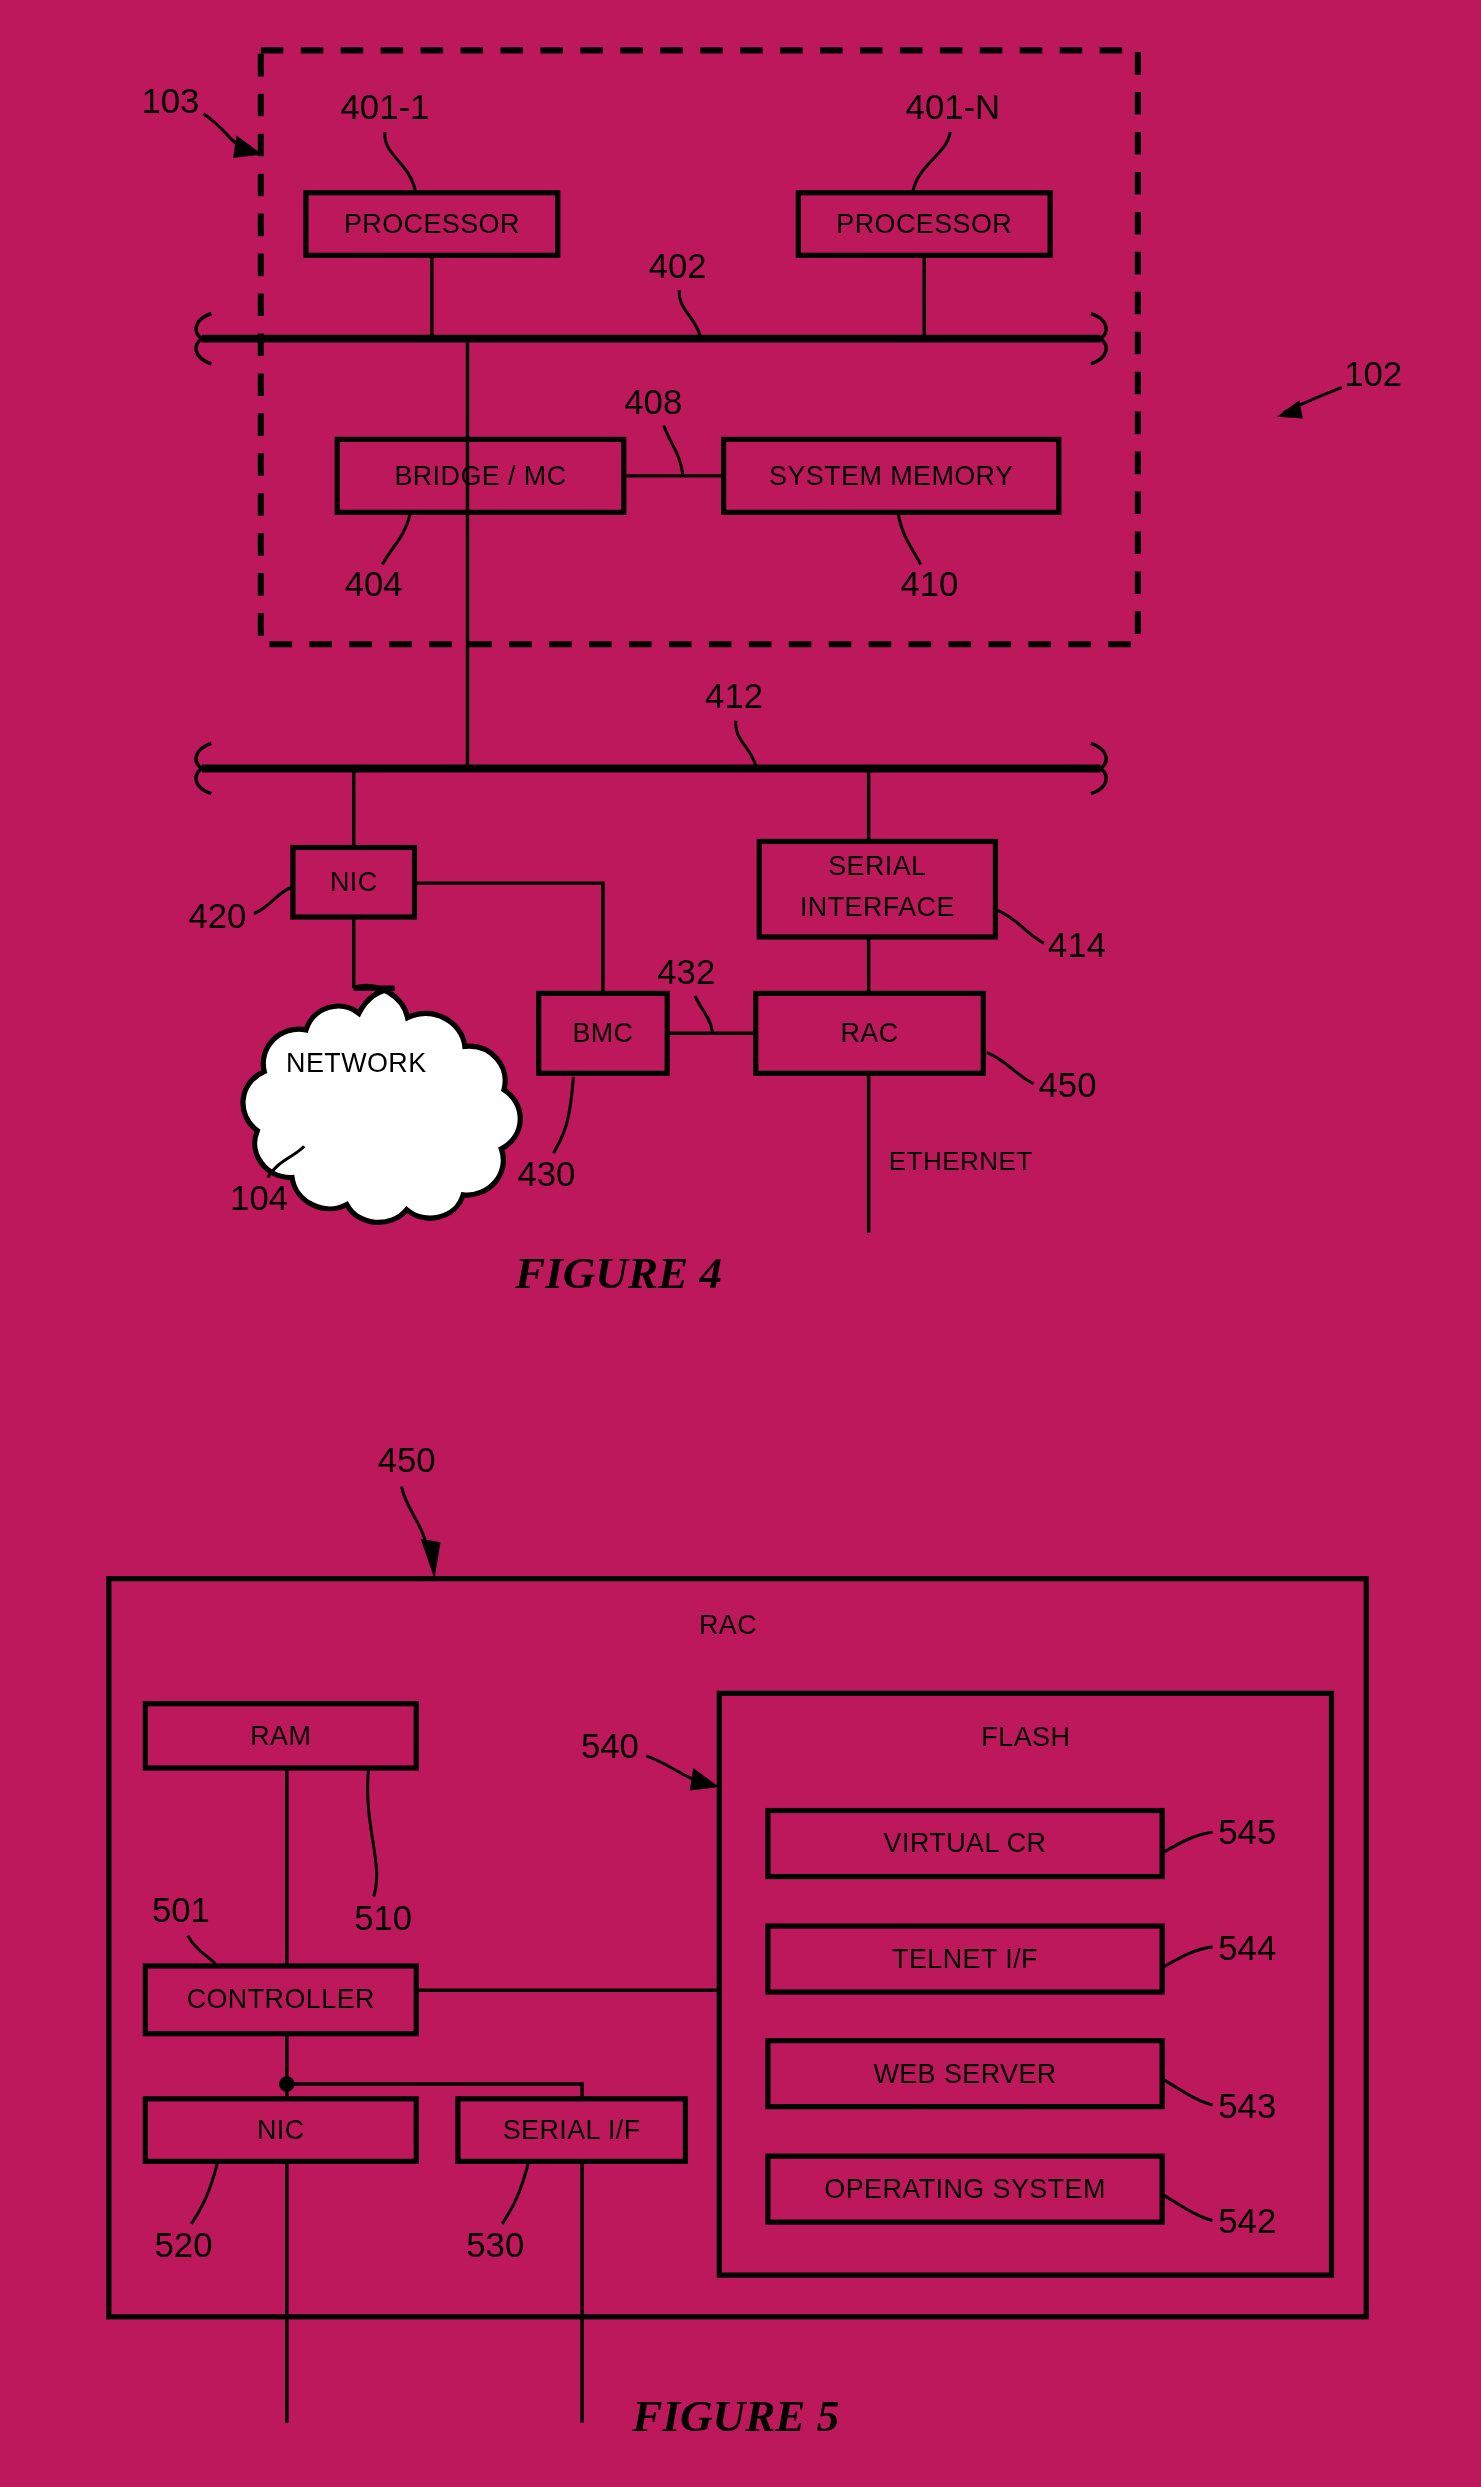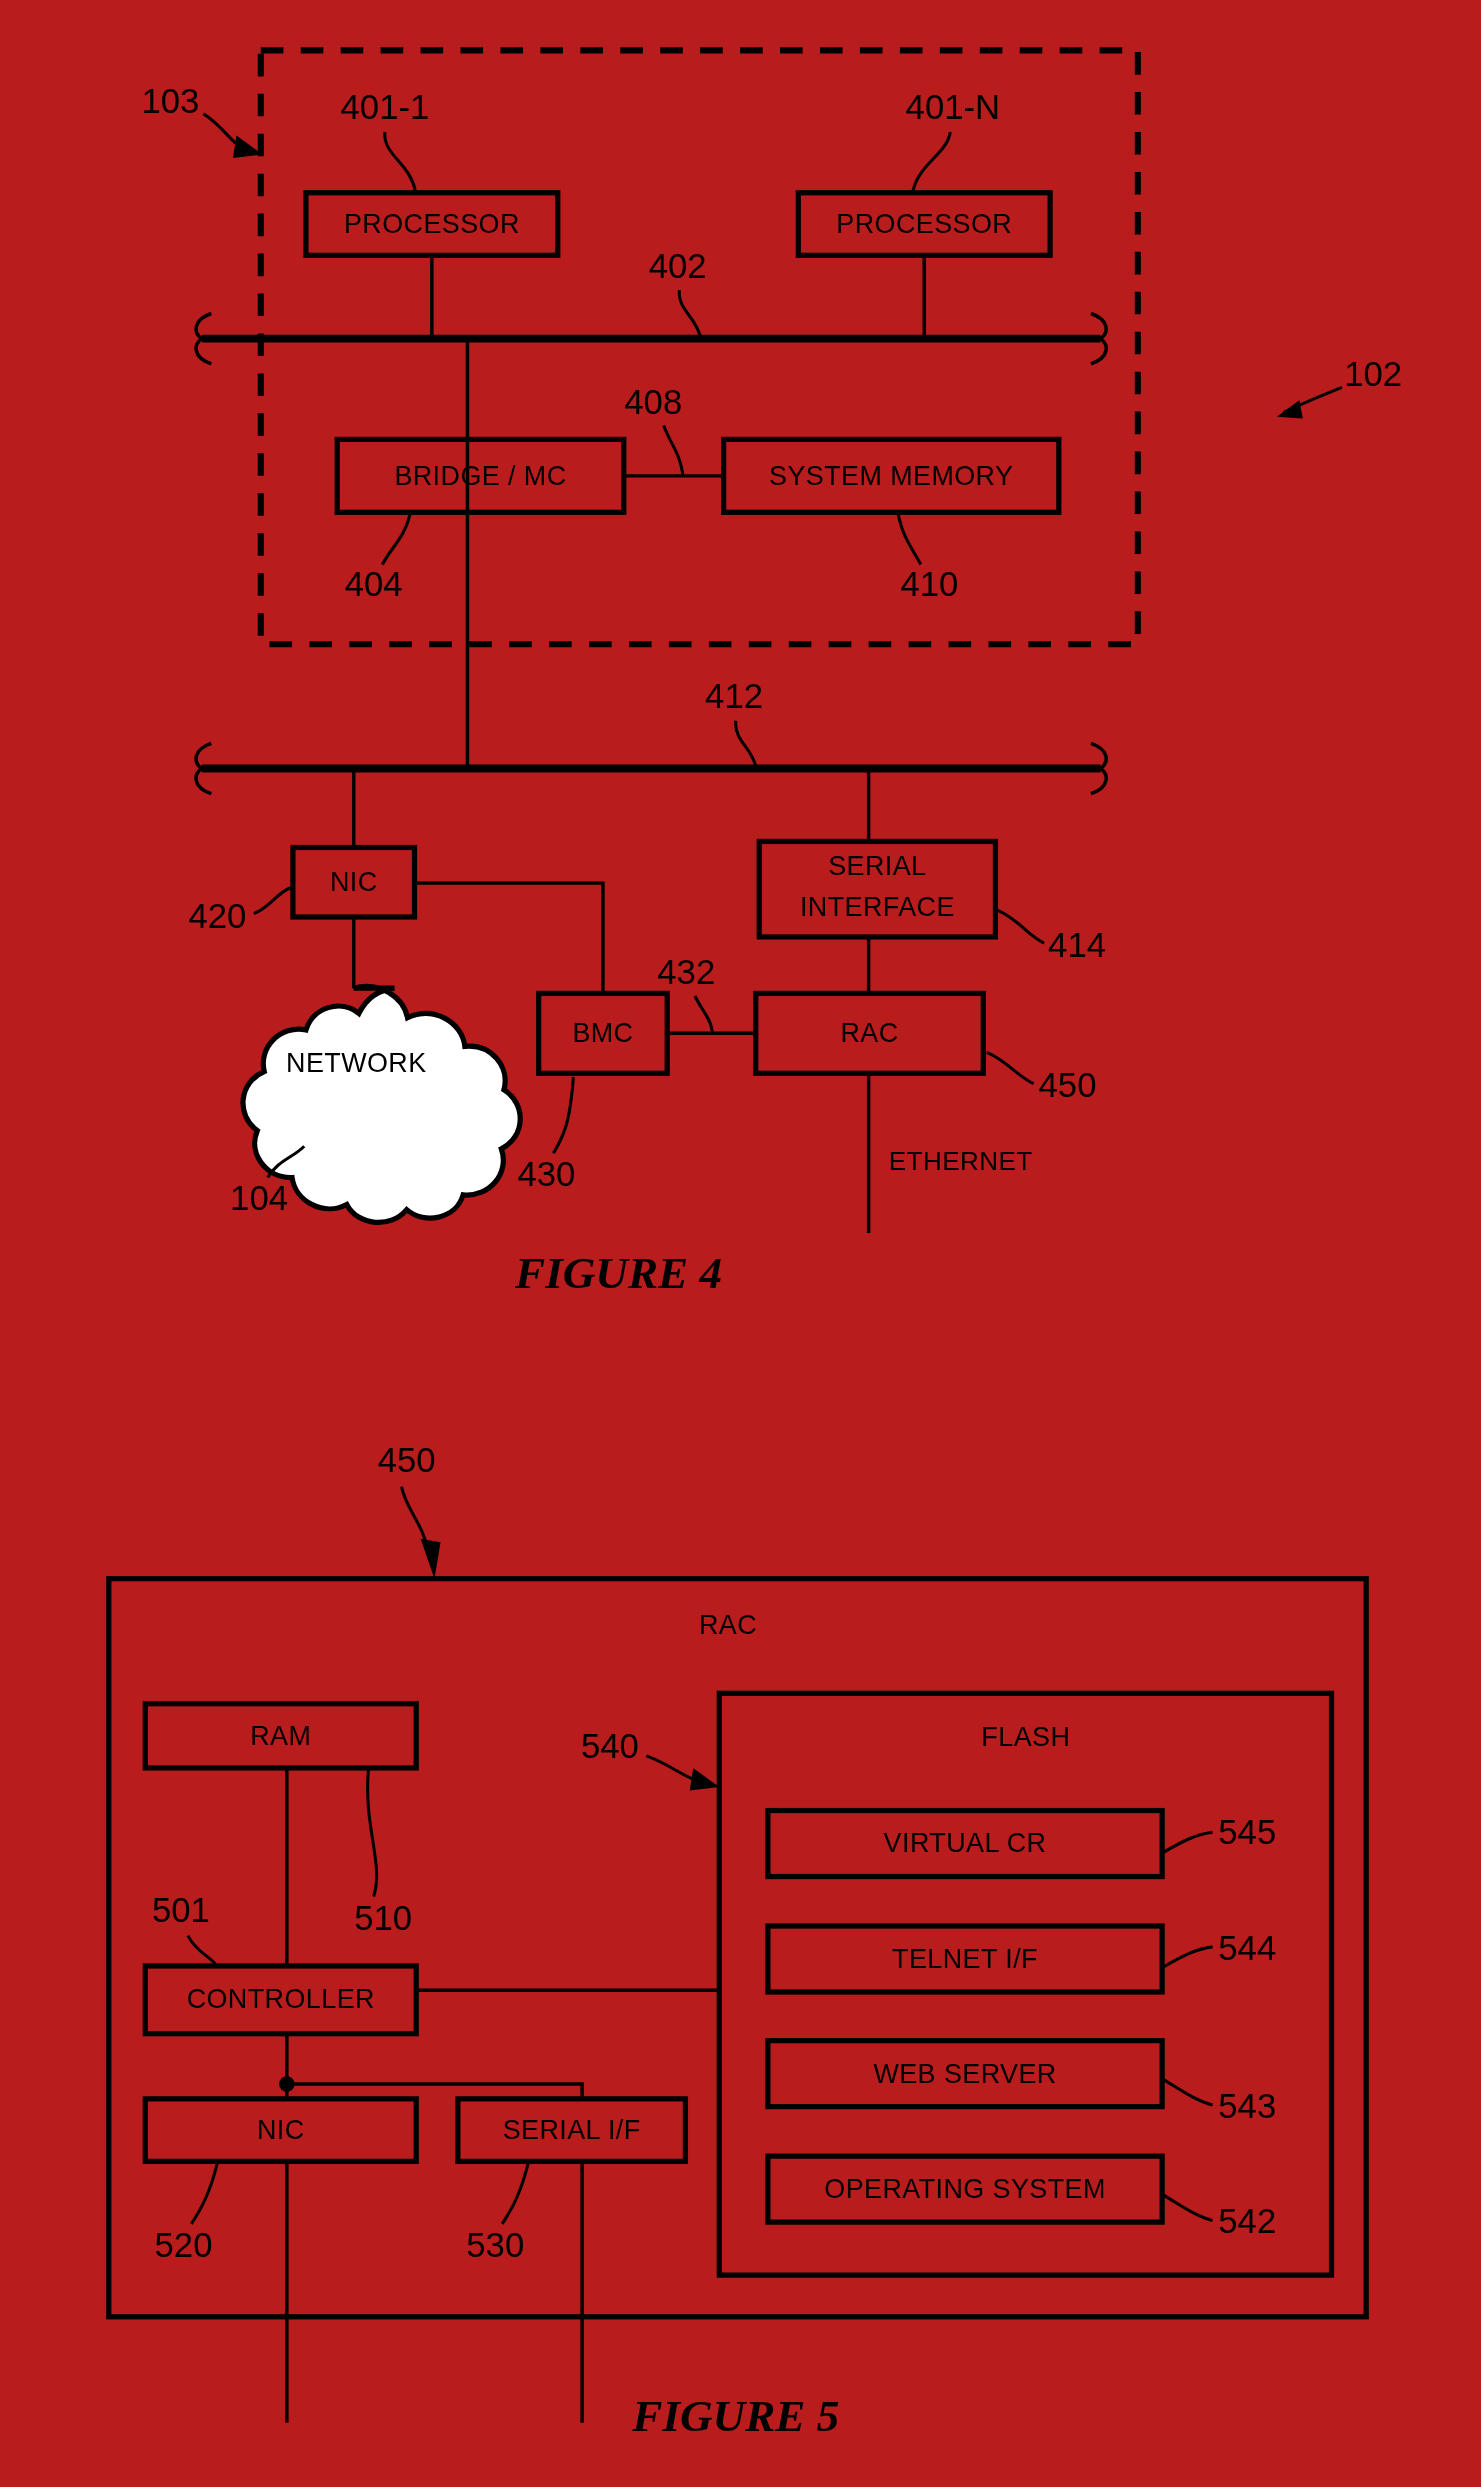--- a/index.html
+++ b/index.html
@@ -1,17 +1,17 @@
 <!DOCTYPE html>
 <html style="font-size:14px"><head>
 <meta charset="utf-8">
 <style>
   html,body{margin:0;padding:0;background:#fff;}
   body{width:1482px;height:2487px;font-family:"Liberation Sans",sans-serif;}
-  #sheet{position:relative;width:1482px;height:2487px;overflow:hidden;background:#b91c1c;}
+  #sheet{position:relative;width:1482px;height:2487px;overflow:hidden;background:#be185d;}
   svg{position:absolute;top:0;left:0;width:1482px;height:2487px;}
   .blk{fill:none;stroke:#000;stroke-width:6;}
   .thin{fill:none;stroke:#000;stroke-width:4;}
   .bus{fill:none;stroke:#000;stroke-width:9;stroke-linecap:butt;}
   .lead{fill:none;stroke:#000;stroke-width:3.5;}
   .dash{fill:none;stroke:#000;stroke-width:7;stroke-dasharray:26 20;}
   .cloud{fill:#fff;stroke:#000;stroke-width:6;}
   text{font-family:"Liberation Sans",sans-serif;fill:#000;}
   .lbl{font-size:31px;letter-spacing:0.5px;text-anchor:middle;dominant-baseline:middle;}
   .ref{font-size:40px;text-anchor:middle;dominant-baseline:middle;}

